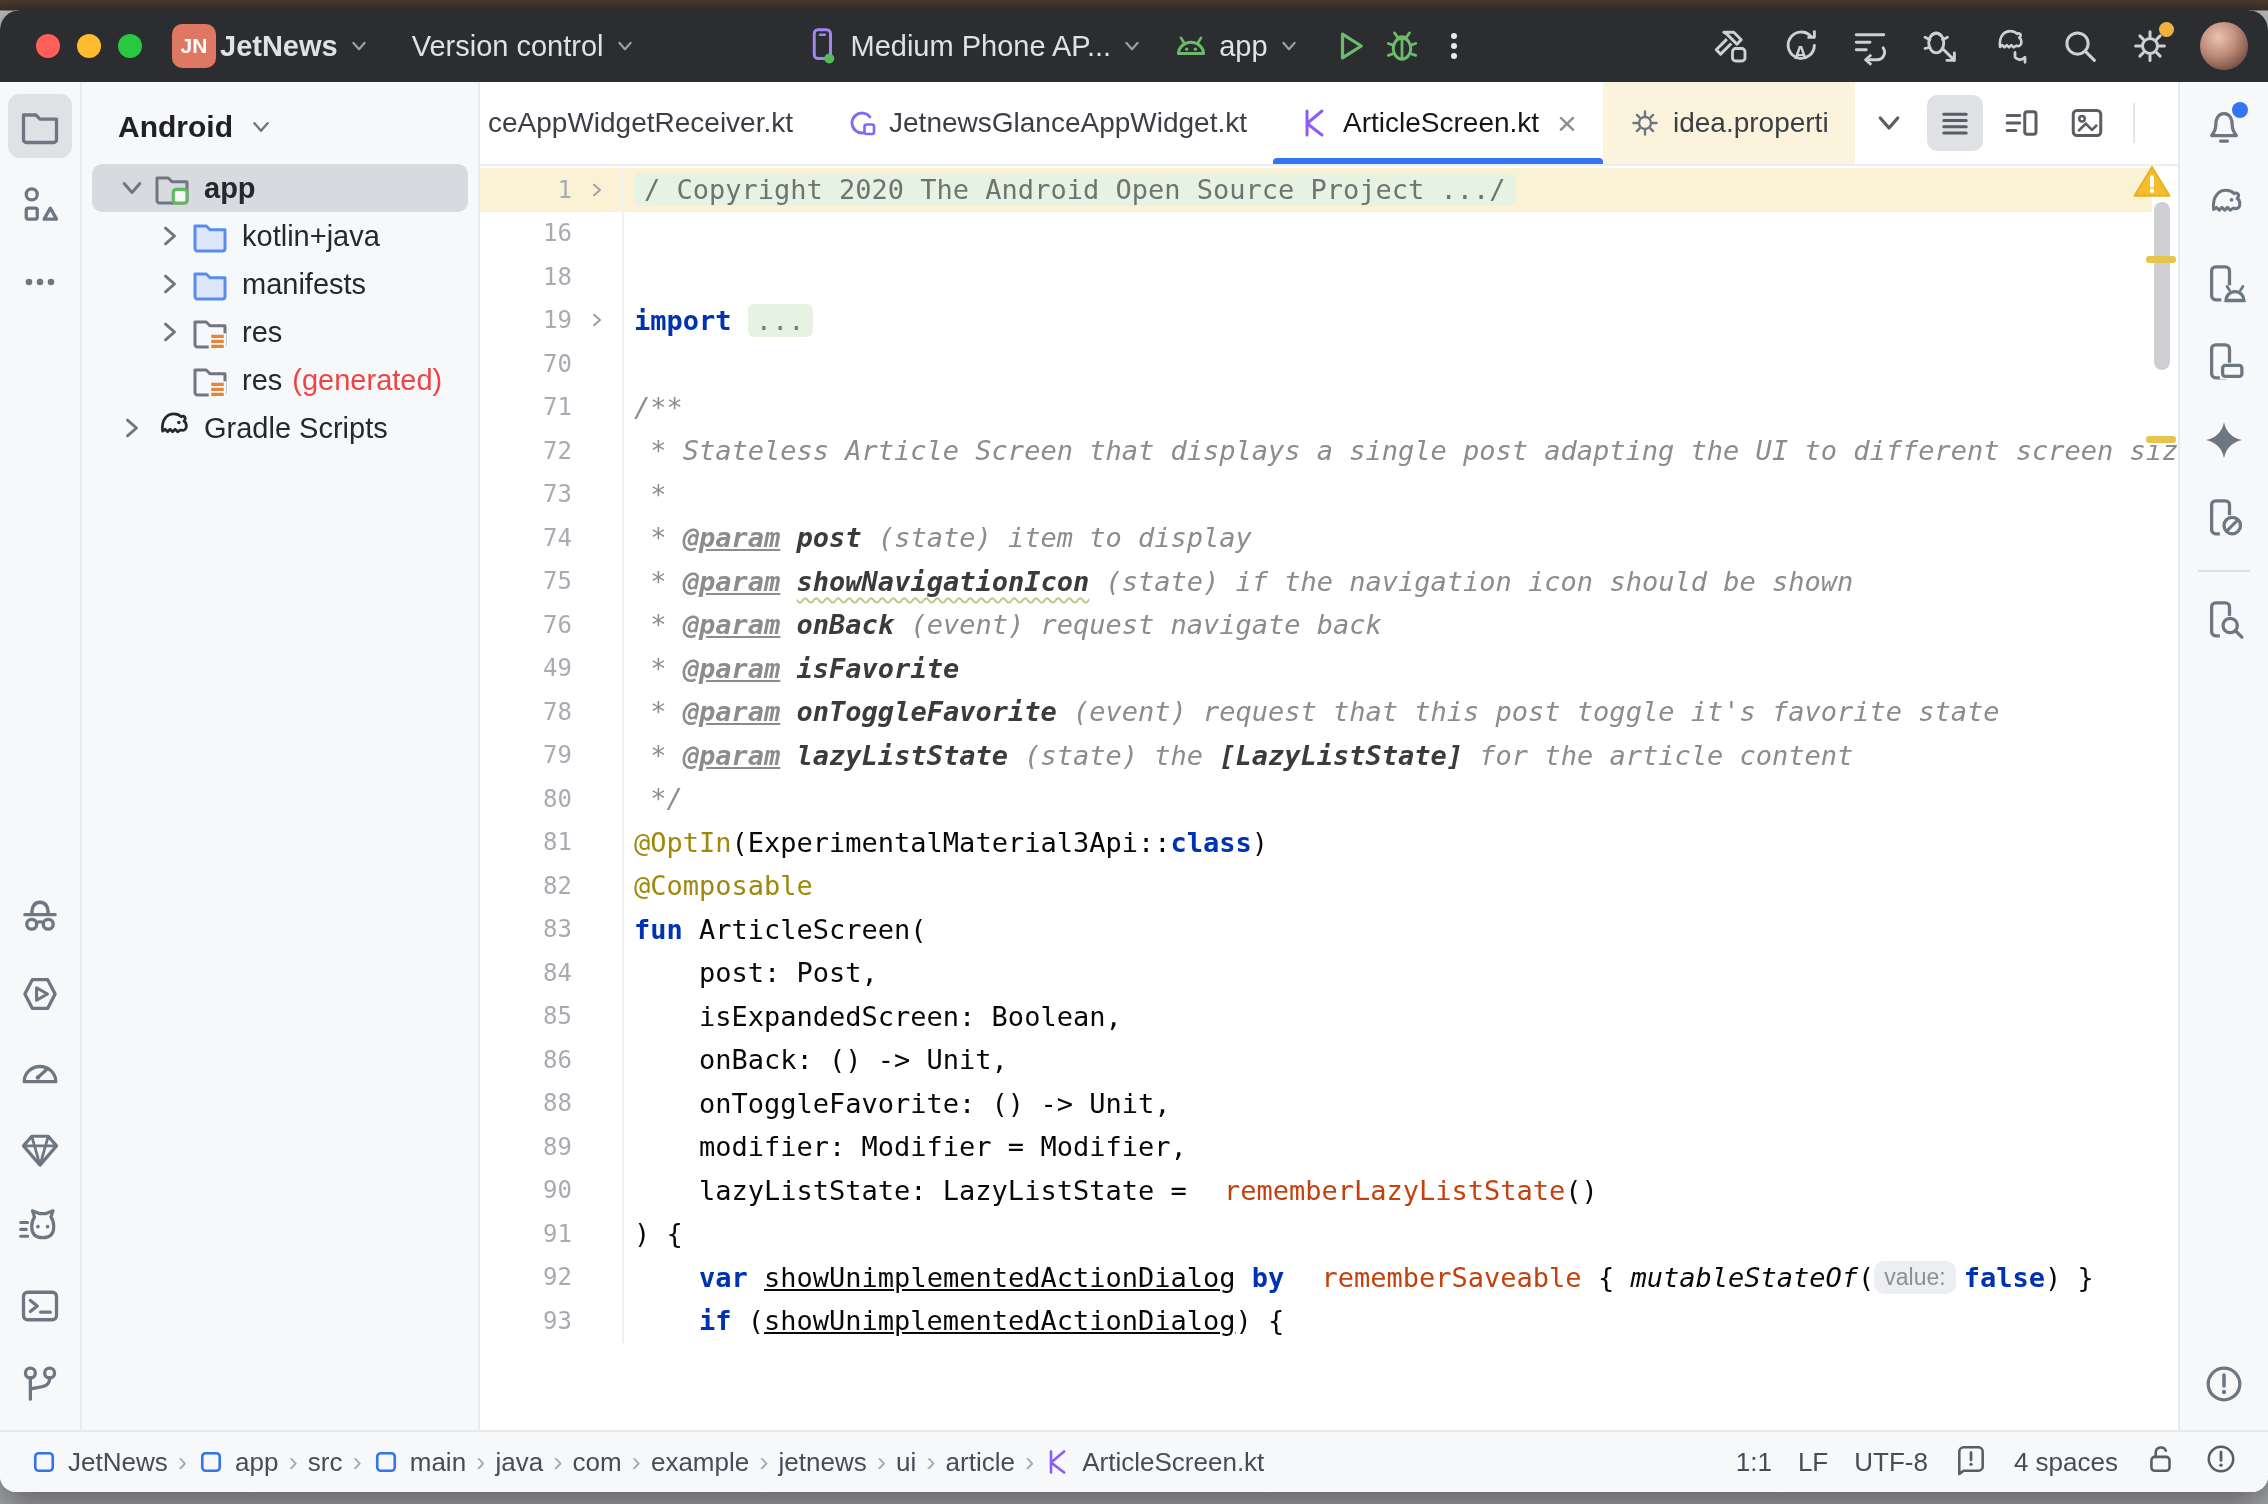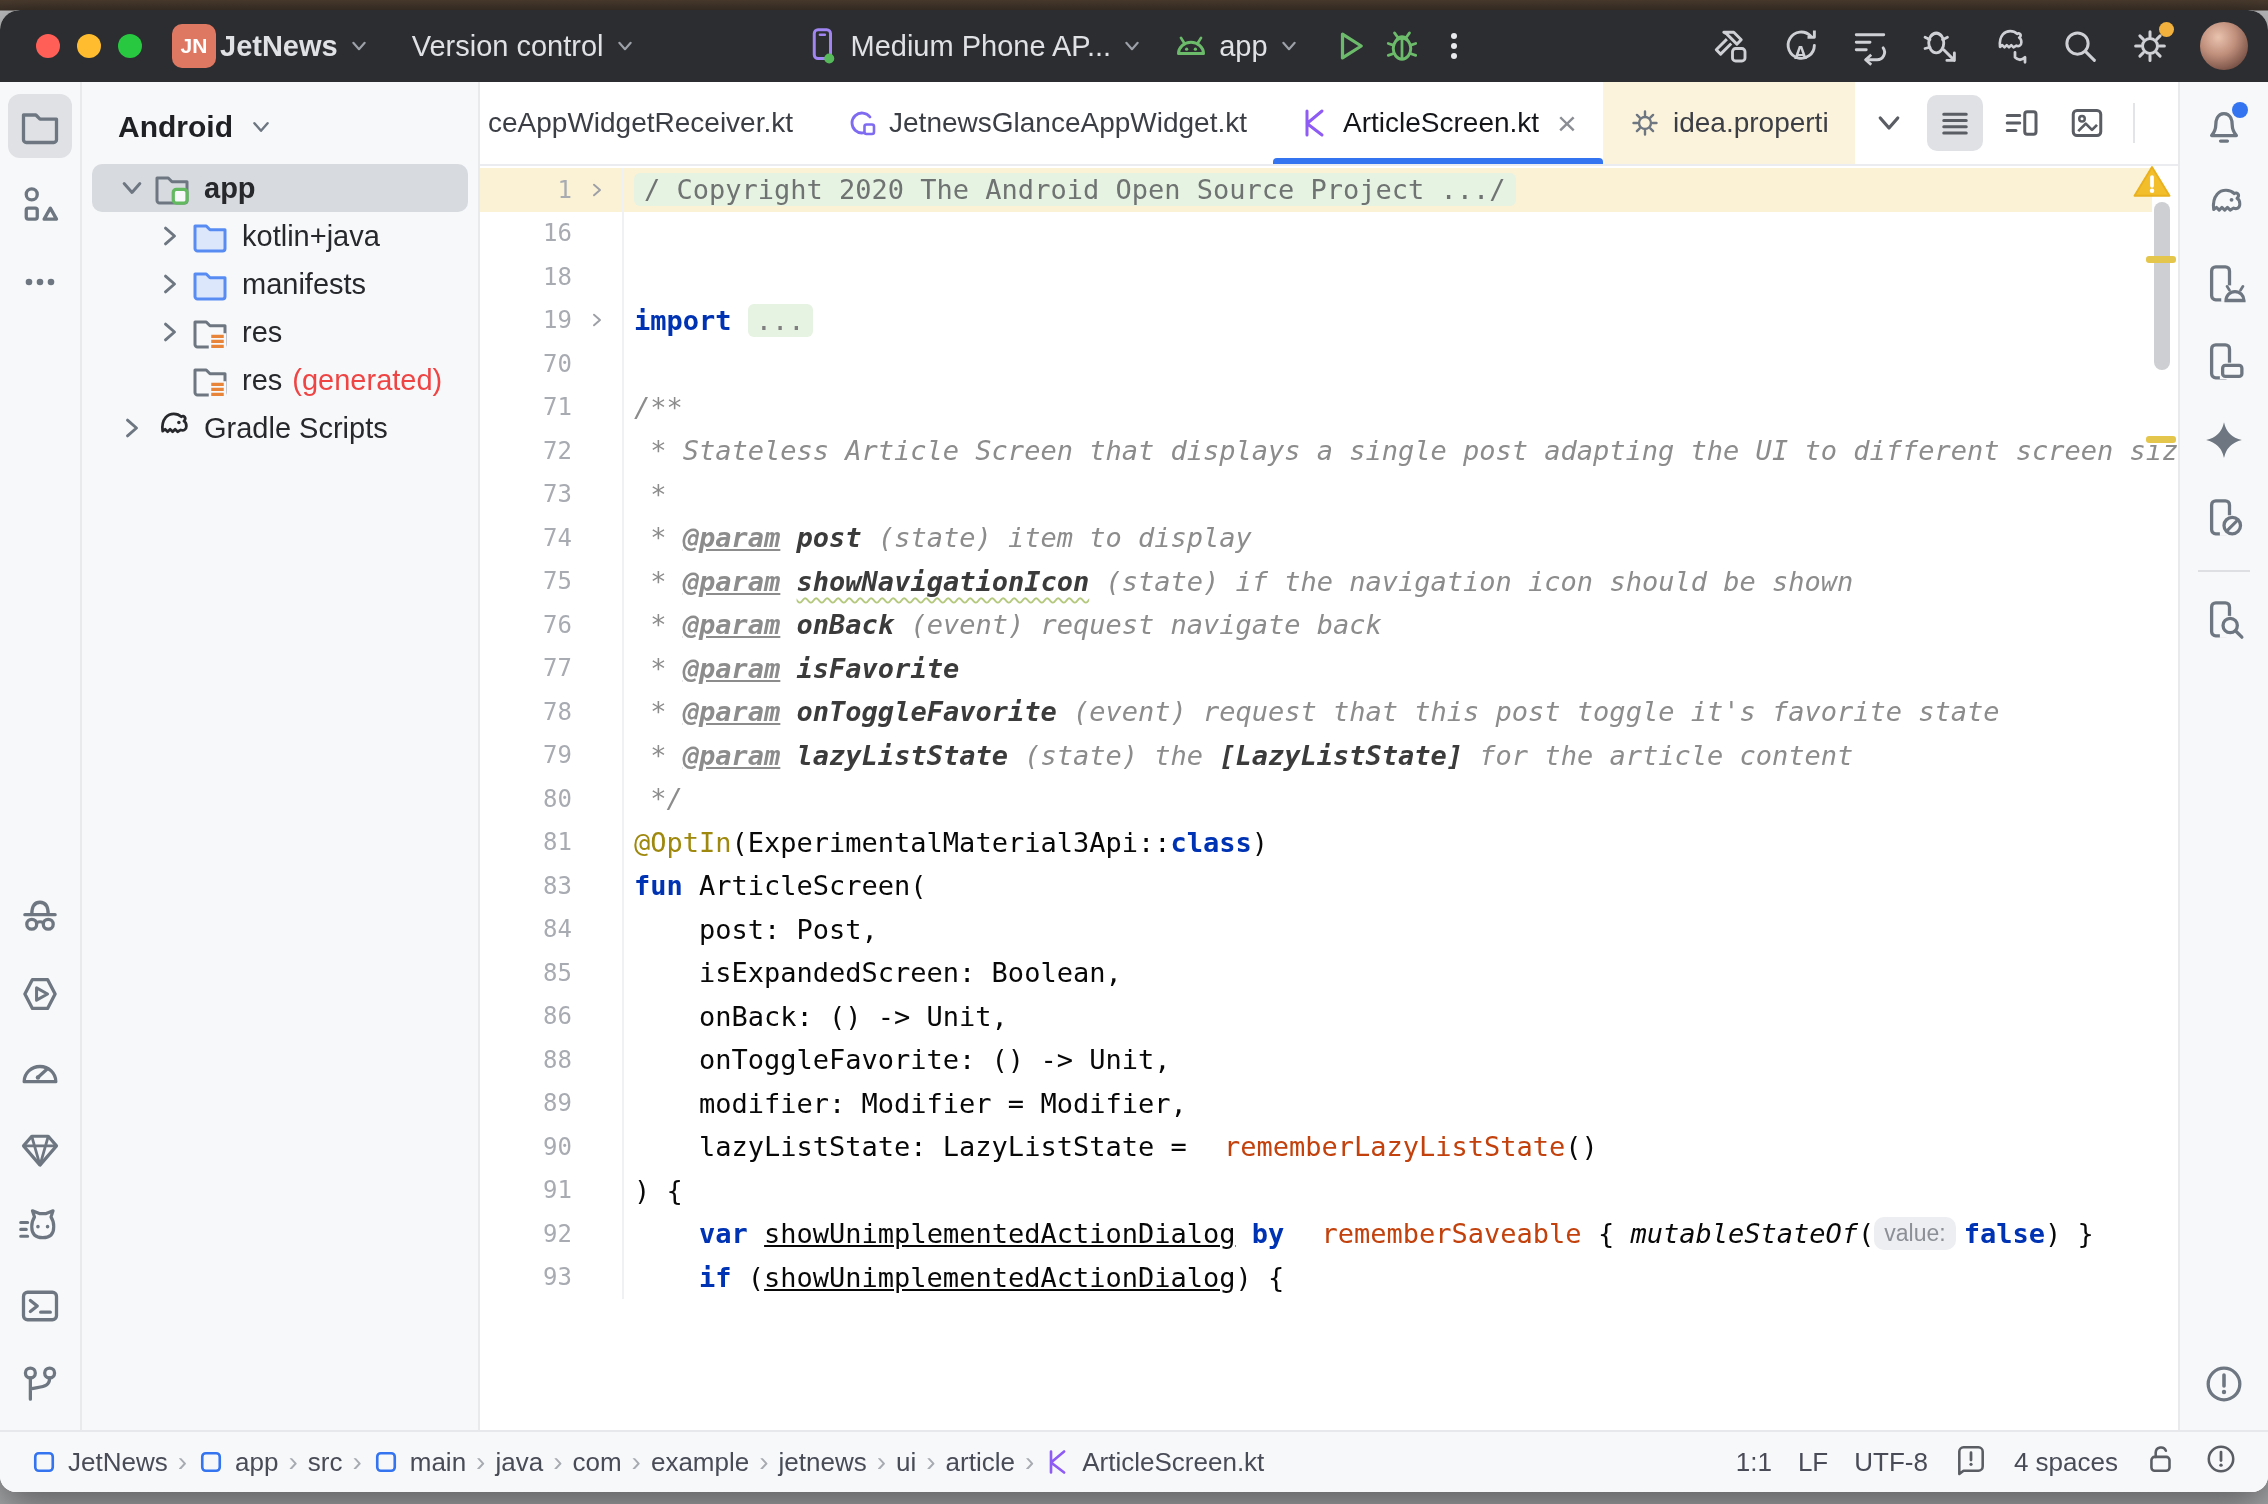--- a/index.html
+++ b/index.html
@@ -645,21 +645,21 @@
               <div class="gut-num">75</div>
               <div class="gut-fold"></div>
               <div class="code"><span class="kdoc"> * </span><span class="tag">@param</span><span class="kdoc"> </span><span class="prm wavy">showNavigationIcon</span><span class="kdoc"> (state) if the navigation icon should be shown</span></div>
             </div>
             <div class="row">
               <div class="gut-num">76</div>
               <div class="gut-fold"></div>
               <div class="code"><span class="kdoc"> * </span><span class="tag">@param</span><span class="kdoc"> </span><span class="prm">onBack</span><span class="kdoc"> (event) request navigate back</span></div>
             </div>
             <div class="row">
-              <div class="gut-num">77</div>
+              <div class="gut-num">49</div>
               <div class="gut-fold"></div>
               <div class="code"><span class="kdoc"> * </span><span class="tag">@param</span><span class="kdoc"> </span><span class="prm">isFavorite</span></div>
             </div>
             <div class="row">
               <div class="gut-num">78</div>
               <div class="gut-fold"></div>
               <div class="code"><span class="kdoc"> * </span><span class="tag">@param</span><span class="kdoc"> </span><span class="prm">onToggleFavorite</span><span class="kdoc"> (event) request that this post toggle it's favorite state</span></div>
             </div>
             <div class="row">
               <div class="gut-num">79</div>
@@ -668,20 +668,25 @@
             </div>
             <div class="row">
               <div class="gut-num">80</div>
               <div class="gut-fold"></div>
               <div class="code"><span class="kdoc"> */</span></div>
             </div>
             <div class="row">
               <div class="gut-num">81</div>
               <div class="gut-fold"></div>
               <div class="code"><span class="ann">@OptIn</span><span>(ExperimentalMaterial3Api::</span><span class="kw">class</span><span>)</span></div>
+            </div>
+            <div class="row">
+              <div class="gut-num">82</div>
+              <div class="gut-fold"></div>
+              <div class="code"><span class="ann">@Composable</span></div>
             </div>
             <div class="row">
               <div class="gut-num">83</div>
               <div class="gut-fold"></div>
               <div class="code"><span class="kw">fun</span><span> ArticleScreen(</span></div>
             </div>
             <div class="row">
               <div class="gut-num">84</div>
               <div class="gut-fold"></div>
               <div class="code"><span>    post: Post,</span></div>

